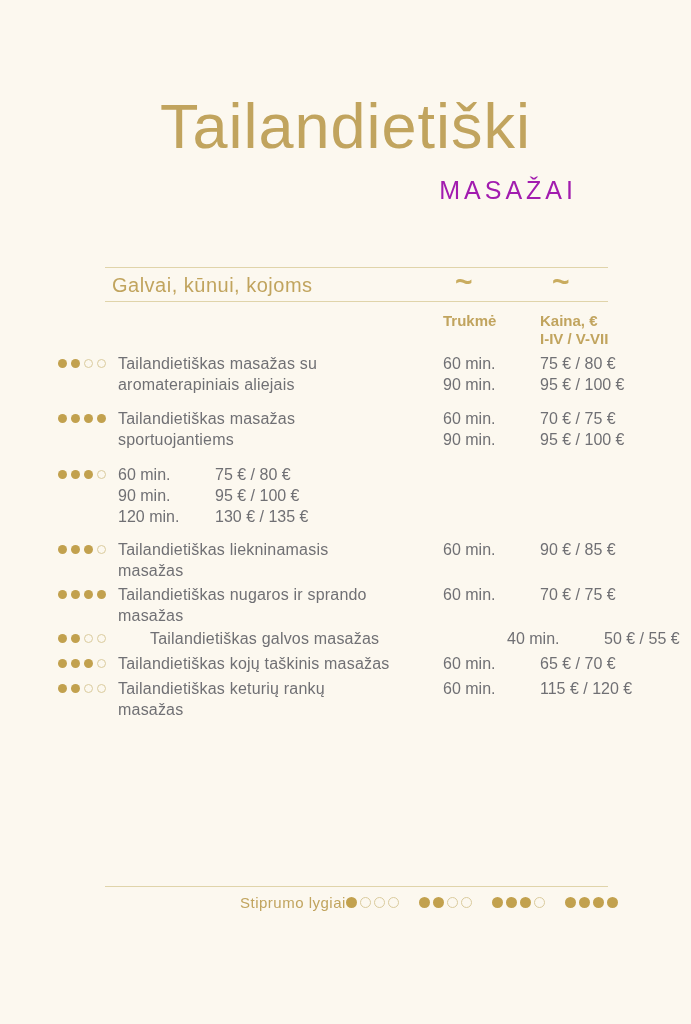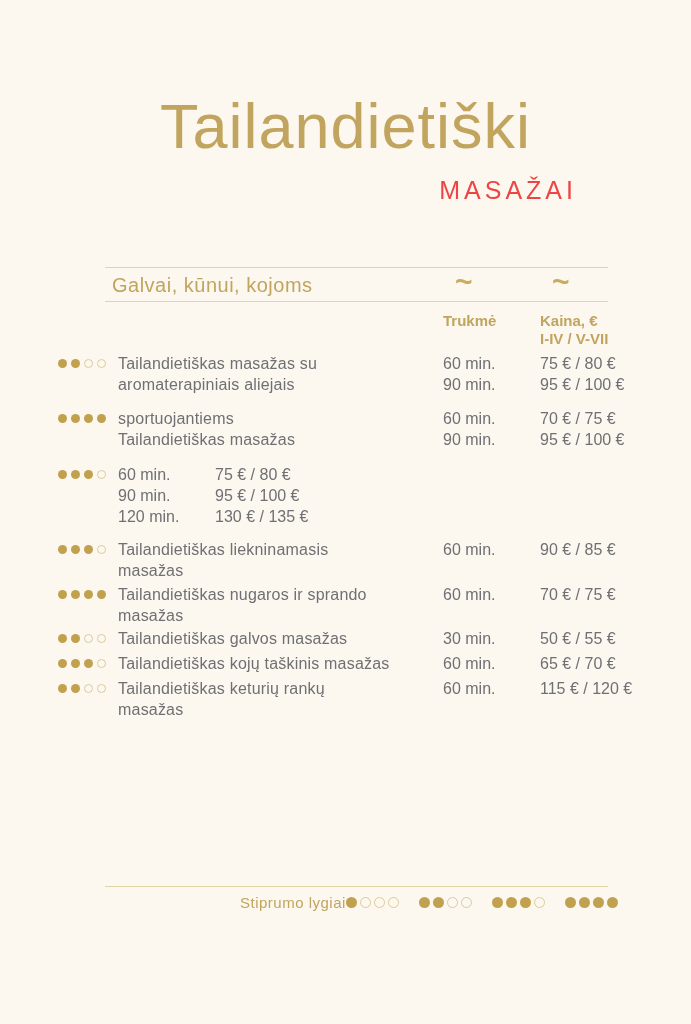--- a/index.html
+++ b/index.html
@@ -16,21 +16,21 @@
   .title {
     position:absolute; top:90px; left:0; width:100%;
     text-align:center;
     font-size:63px; font-weight:300; letter-spacing:1px;
     color:#C1A45E;
   }
   .subtitle {
     position:absolute; top:176px; left:0; width:577px;
     text-align:right;
     font-size:25px; font-weight:400; letter-spacing:4px;
-    color:#ef4444;
+    color:#a21caf;
   }
   .band {
     position:absolute; top:267px; left:105px; width:503px; height:35px;
     border-top:1px solid #E0D4AA;
     border-bottom:1px solid #E0D4AA;
   }
   .band-title {
     position:absolute; left:7px; top:6px;
     font-size:20px; font-weight:400; letter-spacing:0.5px;
     color:#C1A45E;
@@ -41,21 +41,21 @@
   .col-header { position:absolute; color:#C1A45E; font-size:15px; font-weight:700; line-height:18px; }
   .col-header.duration { left:443px; top:312px; }
   .col-header.price   { left:528px; top:312px; }
   .items { position:absolute; top:353px; left:58px; width:580px; }
   .item { display:flex; align-items:flex-start; font-size:16px; line-height:21px; color:#707074; }
   .item:nth-of-type(1){ margin-bottom:13px; }
   .item:nth-of-type(2){ margin-bottom:14px; }
   .item:nth-of-type(3){ margin-bottom:12px; }
   .item:nth-of-type(4){ margin-bottom:3px; }
   .item:nth-of-type(5){ margin-bottom:2px; }
-  .item:nth-of-type(6){ margin-bottom:4px; }
+  .item:nth-of-type(6){ margin-bottom:4px;gap:32px; }
   .item:nth-of-type(7){ margin-bottom:4px; }
   .dots { width:60px; display:flex; gap:4px; padding-top:6px; flex:none; }
   .dot { width:9px; height:9px; border-radius:50%; flex:none; }
   .dot.filled { background:#C2A14E; }
   .dot.empty  { border:1.5px solid #DACB9D; }
   .name { width:325px; flex:none; letter-spacing:0.2px; }
   .schedule { width:195px; flex:none; }
   .srow { display:flex;align-items:flex-end; }
   .dur { width:85px; flex:none; }
   .price { flex:1; white-space:nowrap;margin-left:12px; }
@@ -119,22 +119,22 @@
   </div>
 
   <div class="item">
     <span class="dots">
           <span class="dot filled"></span>
           <span class="dot filled"></span>
           <span class="dot filled"></span>
           <span class="dot filled"></span>
         </span>
     <span class="name">
+          <div>Tailandietiškas masažas</div>
           <div>sportuojantiems</div>
-          <div>Tailandietiškas masažas</div>
         </span>
     <span class="schedule">
           <div class="srow">
             <span class="dur">60 min.</span>
             <span class="price">70 € / 75 €</span>
           </div>
           <div class="srow">
             <span class="dur">90 min.</span>
             <span class="price">95 € / 100 €</span>
           </div>
@@ -207,21 +207,21 @@
           <span class="dot filled"></span>
           <span class="dot filled"></span>
           <span class="dot empty"></span>
           <span class="dot empty"></span>
         </span>
     <span class="name">
           <div>Tailandietiškas galvos masažas</div>
         </span>
     <span class="schedule">
           <div class="srow">
-            <span class="dur">30 min.</span>
+            <span class="dur">40 min.</span>
             <span class="price">50 € / 55 €</span>
           </div>
         </span>
   </div>
 
   <div class="item">
     <span class="dots">
           <span class="dot filled"></span>
           <span class="dot filled"></span>
           <span class="dot filled"></span>

